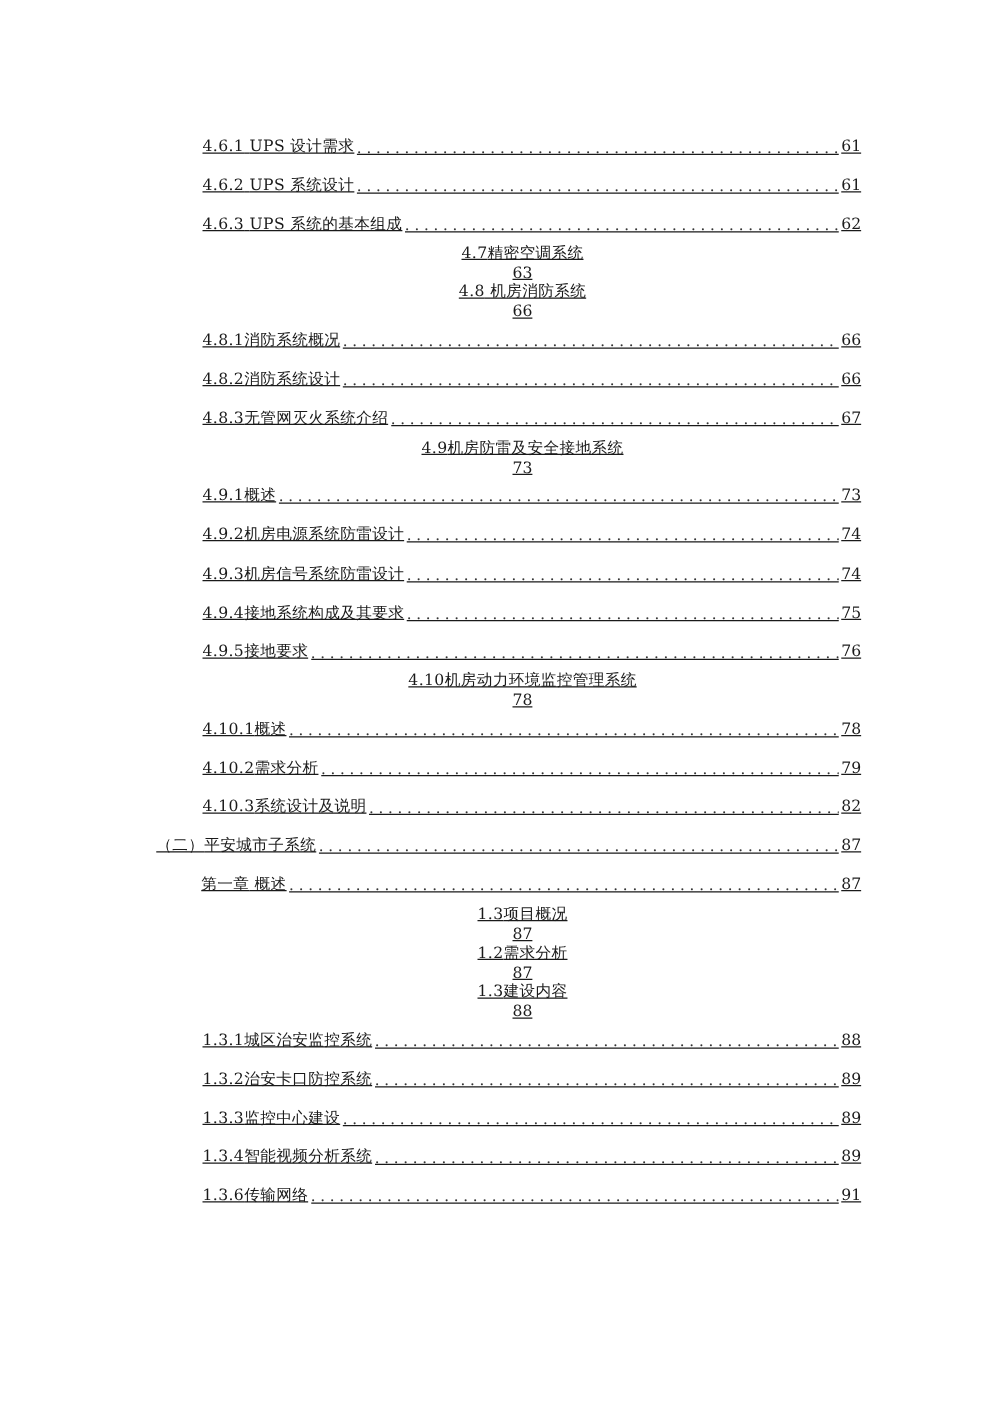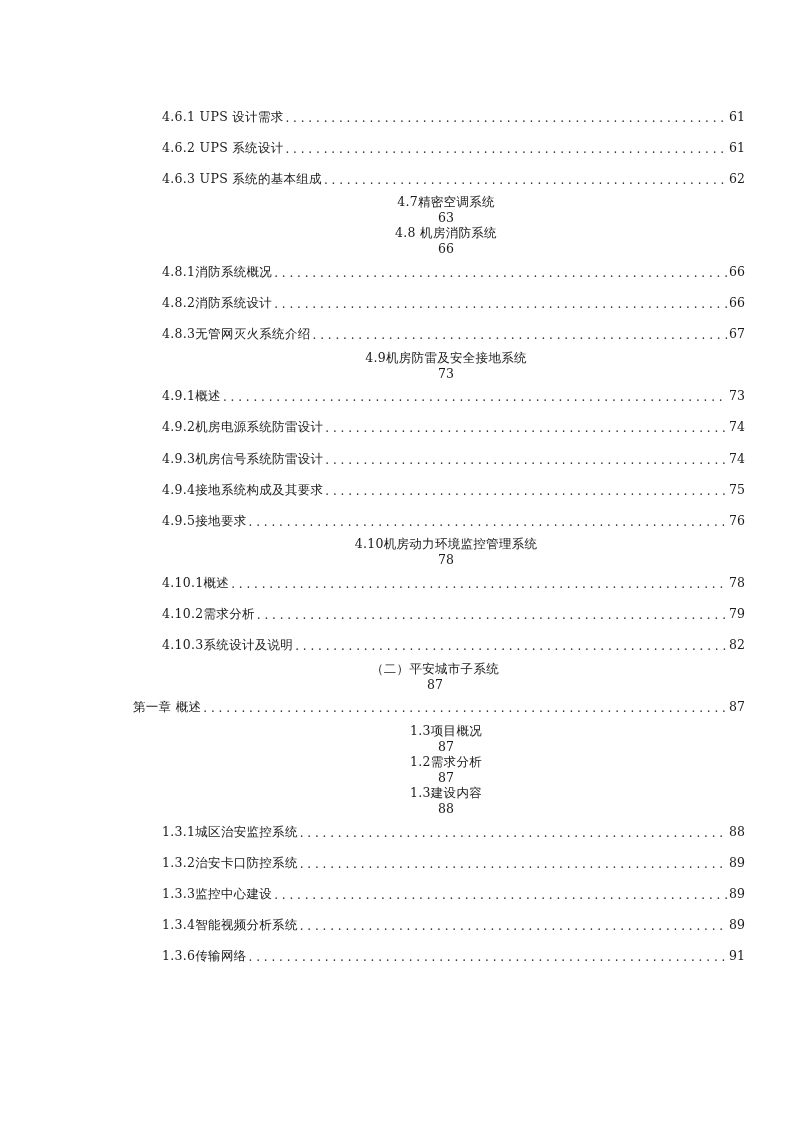--- a/index.html
+++ b/index.html
@@ -22,24 +22,25 @@
       width: 793px;
     }
     .toc-row {
       position: relative;
       height: 31.1px;
       display: flex;
       align-items: center;
       font-size: 12.5px;
       line-height: 16px;
       box-sizing: border-box;
-      padding-right: 48px;
-    }
-    .toc-row.level-part { padding-left: 125px; flex-direction: column; }
-    .toc-row.level-chapter { padding-left: 133px; }
+      padding-right: 104px;
+      text-decoration: underline;
+    }
+    .toc-row.level-part { padding-left: 125px; }
+    .toc-row.level-chapter { padding-left: 133px; margin-left: 28px; }
     .toc-row.level-2 { padding-left: 147px; flex-direction: column; }
     .toc-row.level-3 { padding-left: 162px; }
     .toc-label {
       white-space: nowrap;
       flex: 0 0 auto;
       letter-spacing: 0.3px;
     }
     .toc-leader {
       flex: 1 1 auto;
       overflow: hidden;

